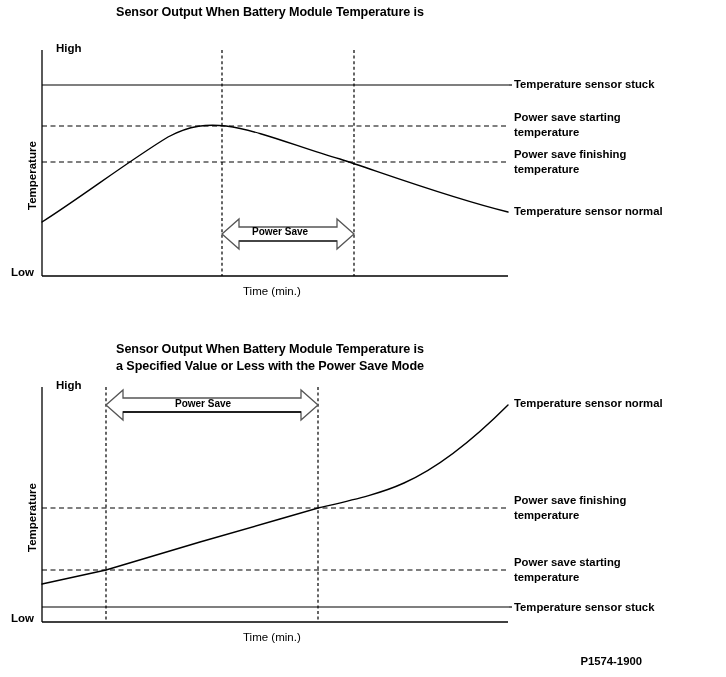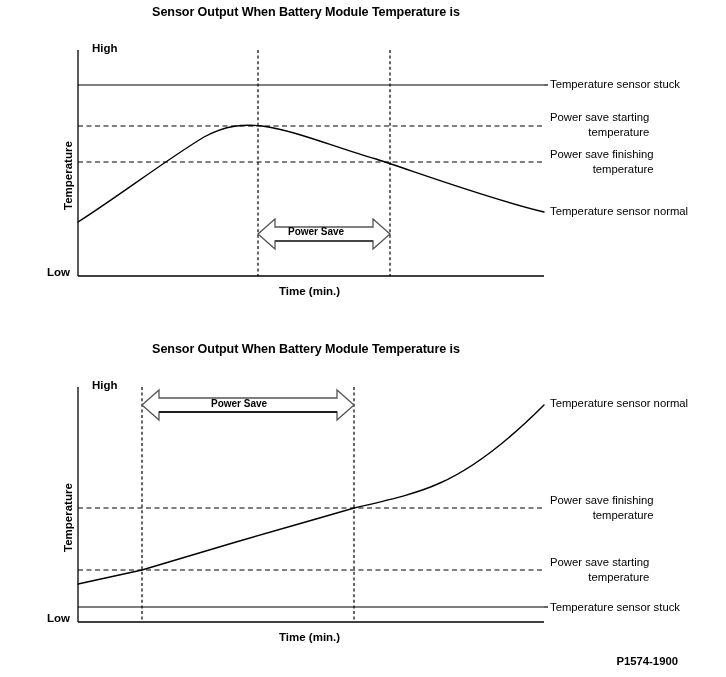--- a/index.html
+++ b/index.html
@@ -4,21 +4,21 @@
 <style>
   html,body{margin:0;padding:0;}
   body{
     width:726px;height:677px;
     background:#ffffff;
     font-family:"Liberation Sans", sans-serif;
     color:#000000;
     position:relative;
     overflow:hidden;
   }
-  .figure{position:absolute;left:0;top:0;width:654px;height:677px;margin-left:36px;}
+  .figure{position:absolute;left:0;top:0;width:654px;height:677px;}
   .chart-block{position:absolute;left:0;width:726px;}
   #chart1{top:0;height:320px;}
   #chart2{top:337px;height:310px;}
 
   .chart-title{
     position:absolute;
     left:0;right:0;
     top:4px;
     text-align:center;
     font-size:12.6px;
@@ -45,30 +45,29 @@
     position:absolute;
     font-size:11.5px;
     font-weight:bold;
     transform:rotate(-90deg);
     transform-origin:left top;
     white-space:nowrap;
   }
   .x-axis-title{
     position:absolute;
     font-size:11.5px;
-    font-weight:bold;
+    font-weight:normal;
     white-space:nowrap;
   }
   .legend-label{
     position:absolute;
     font-size:11.3px;
-    font-weight:normal;
+    font-weight:bold;
     line-height:14.5px;
     white-space:nowrap;
-    text-align:right;
   }
   .ps-text{
     position:absolute;
     font-size:10px;
     font-weight:bold;
     white-space:nowrap;
   }
   .fig-id{
     position:absolute;
     right:12px;
@@ -132,20 +131,21 @@
       <span>temperature</span>
     </div>
 
     <div class="legend-label" style="left:514px;top:204px;">Temperature sensor normal</div>
   </div>
 
   <div class="chart-block" id="chart2">
 
     <div class="chart-title">
       <span class="tl">Sensor Output When Battery Module Temperature is</span>
+      <span class="tl">a Specified Value or Less with the Power Save Mode</span>
     </div>
 
     <svg class="svg-layer" width="726" height="310">
 
       <line x1="42" y1="50" x2="42" y2="285" stroke="#000" stroke-width="1.3"></line>
       <line x1="42" y1="285" x2="508" y2="285" stroke="#000" stroke-width="1.3"></line>
 
       <line x1="42" y1="270" x2="508" y2="270" stroke="#000" stroke-width="1.2"></line>
 
       <line x1="42" y1="171" x2="508" y2="171" stroke="#000" stroke-width="1.2" stroke-dasharray="5,3.5"></line>

